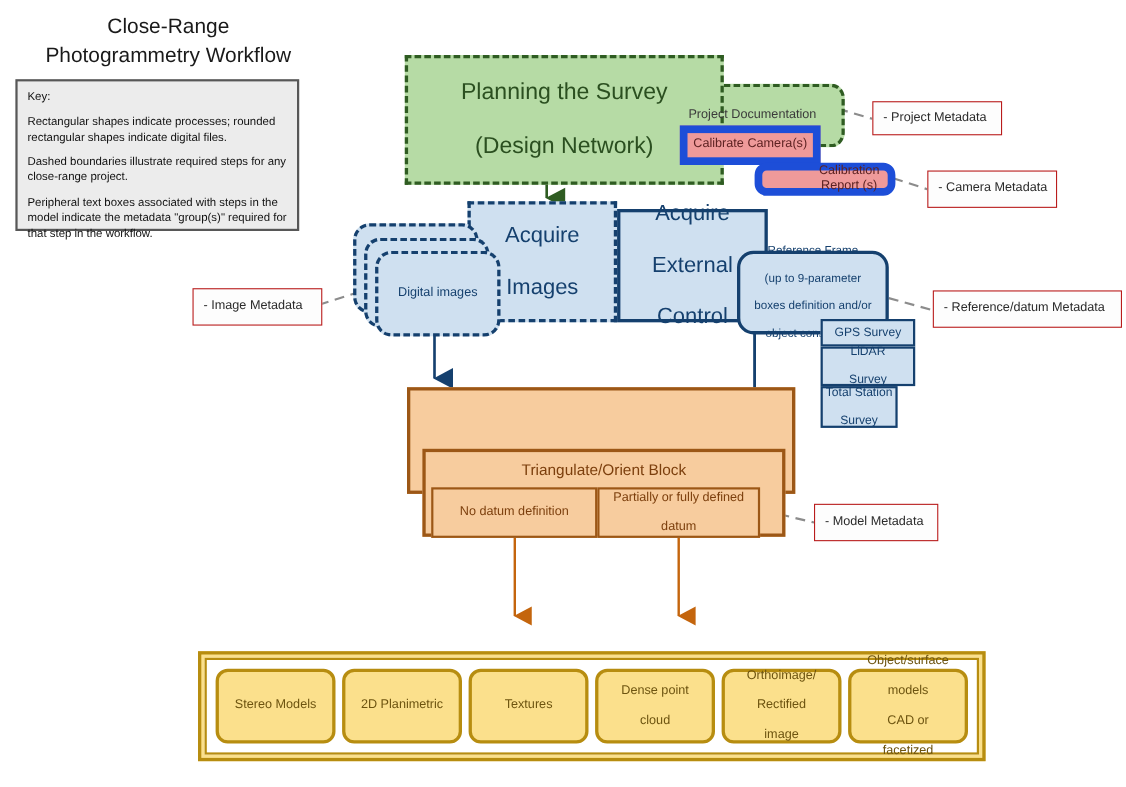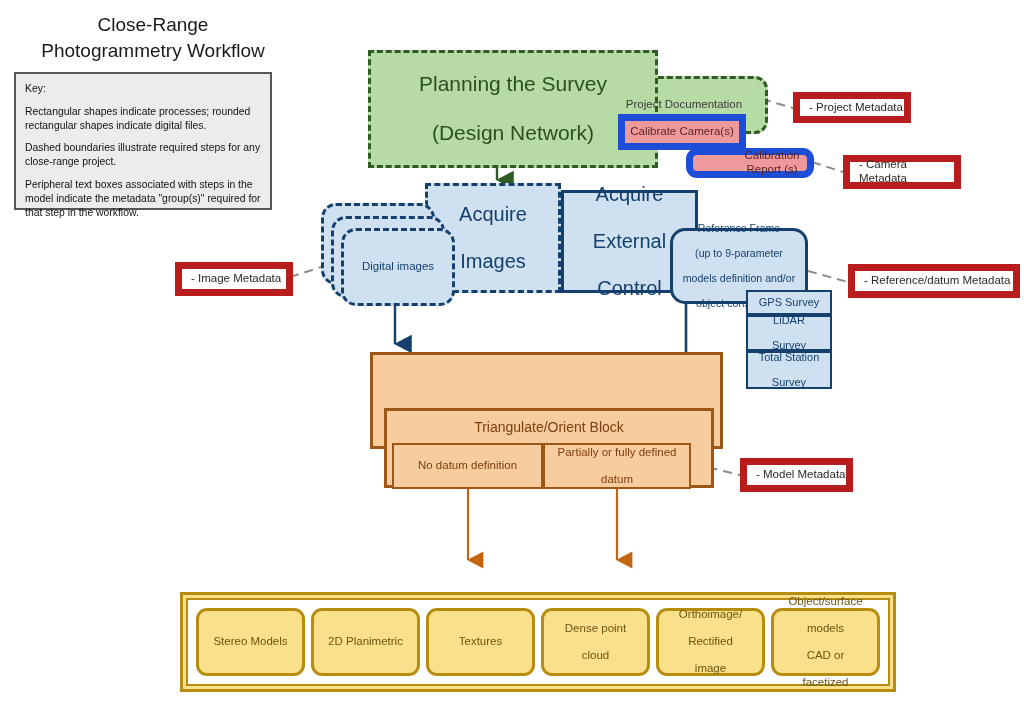--- a/index.html
+++ b/index.html
@@ -16,21 +16,21 @@
   .keybox p{margin:0 0 9px 0;}
   .keybox p:last-child{margin-bottom:0;}
   .green-dash{background:#b6dba5;border:3px dashed #2f5c22;color:#2b4f20;}
   .blue{background:#cfe0f0;border:3px solid #15406e;color:#15406e;}
   .blue-dash{background:#cfe0f0;border:3px dashed #15406e;color:#15406e;}
   .blue-thin{background:#cfe0f0;border:2px solid #15406e;color:#15406e;}
   .red{background:#ef9a9a;border:7px solid #1d4ed8;color:#5d2222;}
   .orange{background:#f7cc9e;border:3px solid #9c5716;color:#7c3f0d;}
   .orange-thin{background:#f7cc9e;border:2px solid #9c5716;color:#7c3f0d;}
   .yellow{background:#fbe08c;border:3px solid #b78d10;color:#6d5410;}
-  .meta{background:#fdfdfd;border:7px solid #b91c1c;color:#2b2b2b;font-size:11.5px;justify-content:flex-start;padding-left:9px;text-align:left;}
+  .meta{background:#fdfdfd;border:1px solid #b91c1c;color:#2b2b2b;font-size:11.5px;justify-content:flex-start;padding-left:9px;text-align:left;}
 
   .r10{border-radius:11px;}
   .r14{border-radius:15px;}
 
   svg.wire{position:absolute;left:0;top:0;width:1024px;height:715px;pointer-events:none;}
 </style>
 </head>
 <body>
 
 <div id="stage">
@@ -115,35 +115,35 @@
   <div class="node blue-dash r14" style="left:321px;top:203px;width:114px;height:82px;"></div>
   <div class="node blue-dash r14" style="left:331px;top:216px;width:114px;height:82px;"></div>
   <div class="node blue-dash r14" style="left:341px;top:228px;width:114px;height:78px;font-size:11.5px;">
     <span>Digital images</span>
   </div>
 
   <div class="node blue r14" style="left:670px;top:228px;width:138px;height:76px;font-size:10.6px;">
     <span>
       <span>Reference Frame</span><br>
       <span>(up to 9-parameter</span><br>
-      <span>models definition and/or</span><br>
+      <span>boxes definition and/or</span><br>
       <span>object constraints)</span>
     </span>
   </div>
 
   <div class="node blue-thin" style="left:746px;top:290px;width:86px;height:25px;font-size:11px;">
     <span>GPS Survey</span>
   </div>
   <div class="node blue-thin" style="left:746px;top:315px;width:86px;height:36px;font-size:11px;">
     <span>
       <span>LiDAR</span><br>
       <span>Survey</span>
     </span>
   </div>
-  <div class="node blue-thin" style="left:746px;top:351px;width:86px;height:38px;font-size:11px;">
+  <div class="node blue-thin" style="left:746px;top:351px;width:70px;height:38px;font-size:11px;">
     <span>
       <span>Total Station</span><br>
       <span>Survey</span>
     </span>
   </div>
 
   <div class="node orange" style="left:370px;top:352px;width:353px;height:97px;font-size:19px;align-items:flex-end;padding-top:12px;">
     <span>Process Images</span>
   </div>
 

